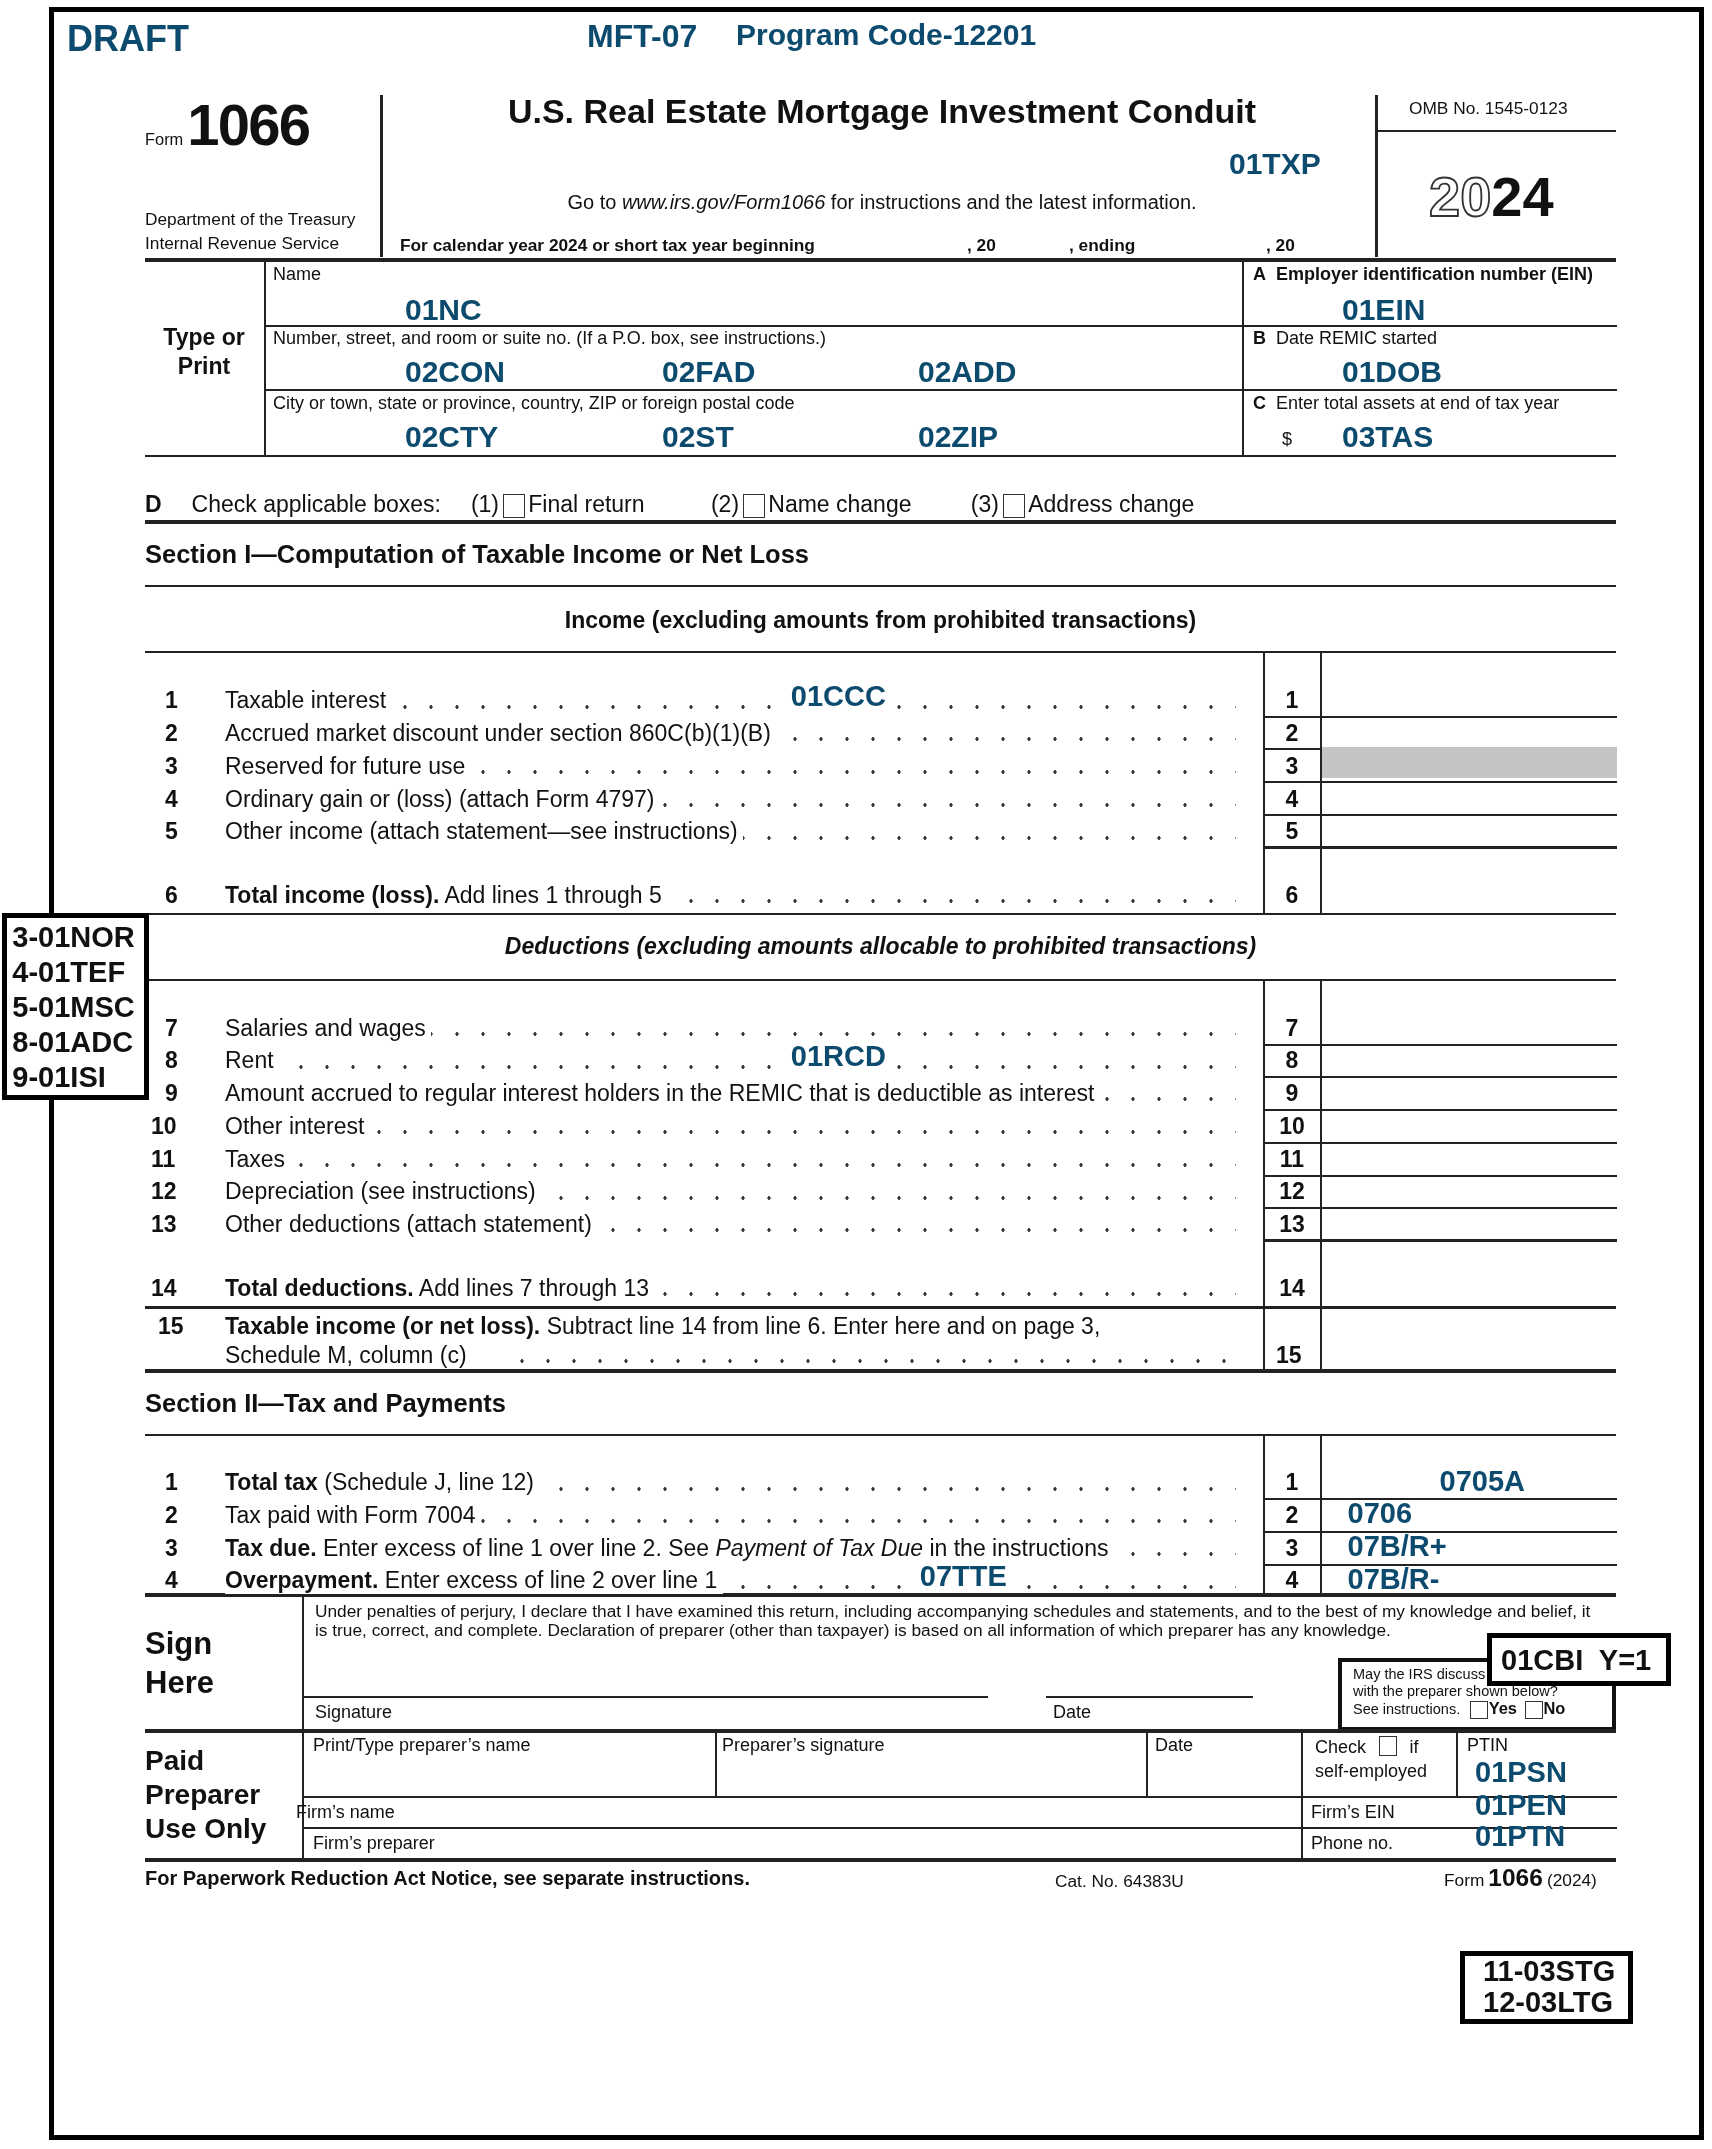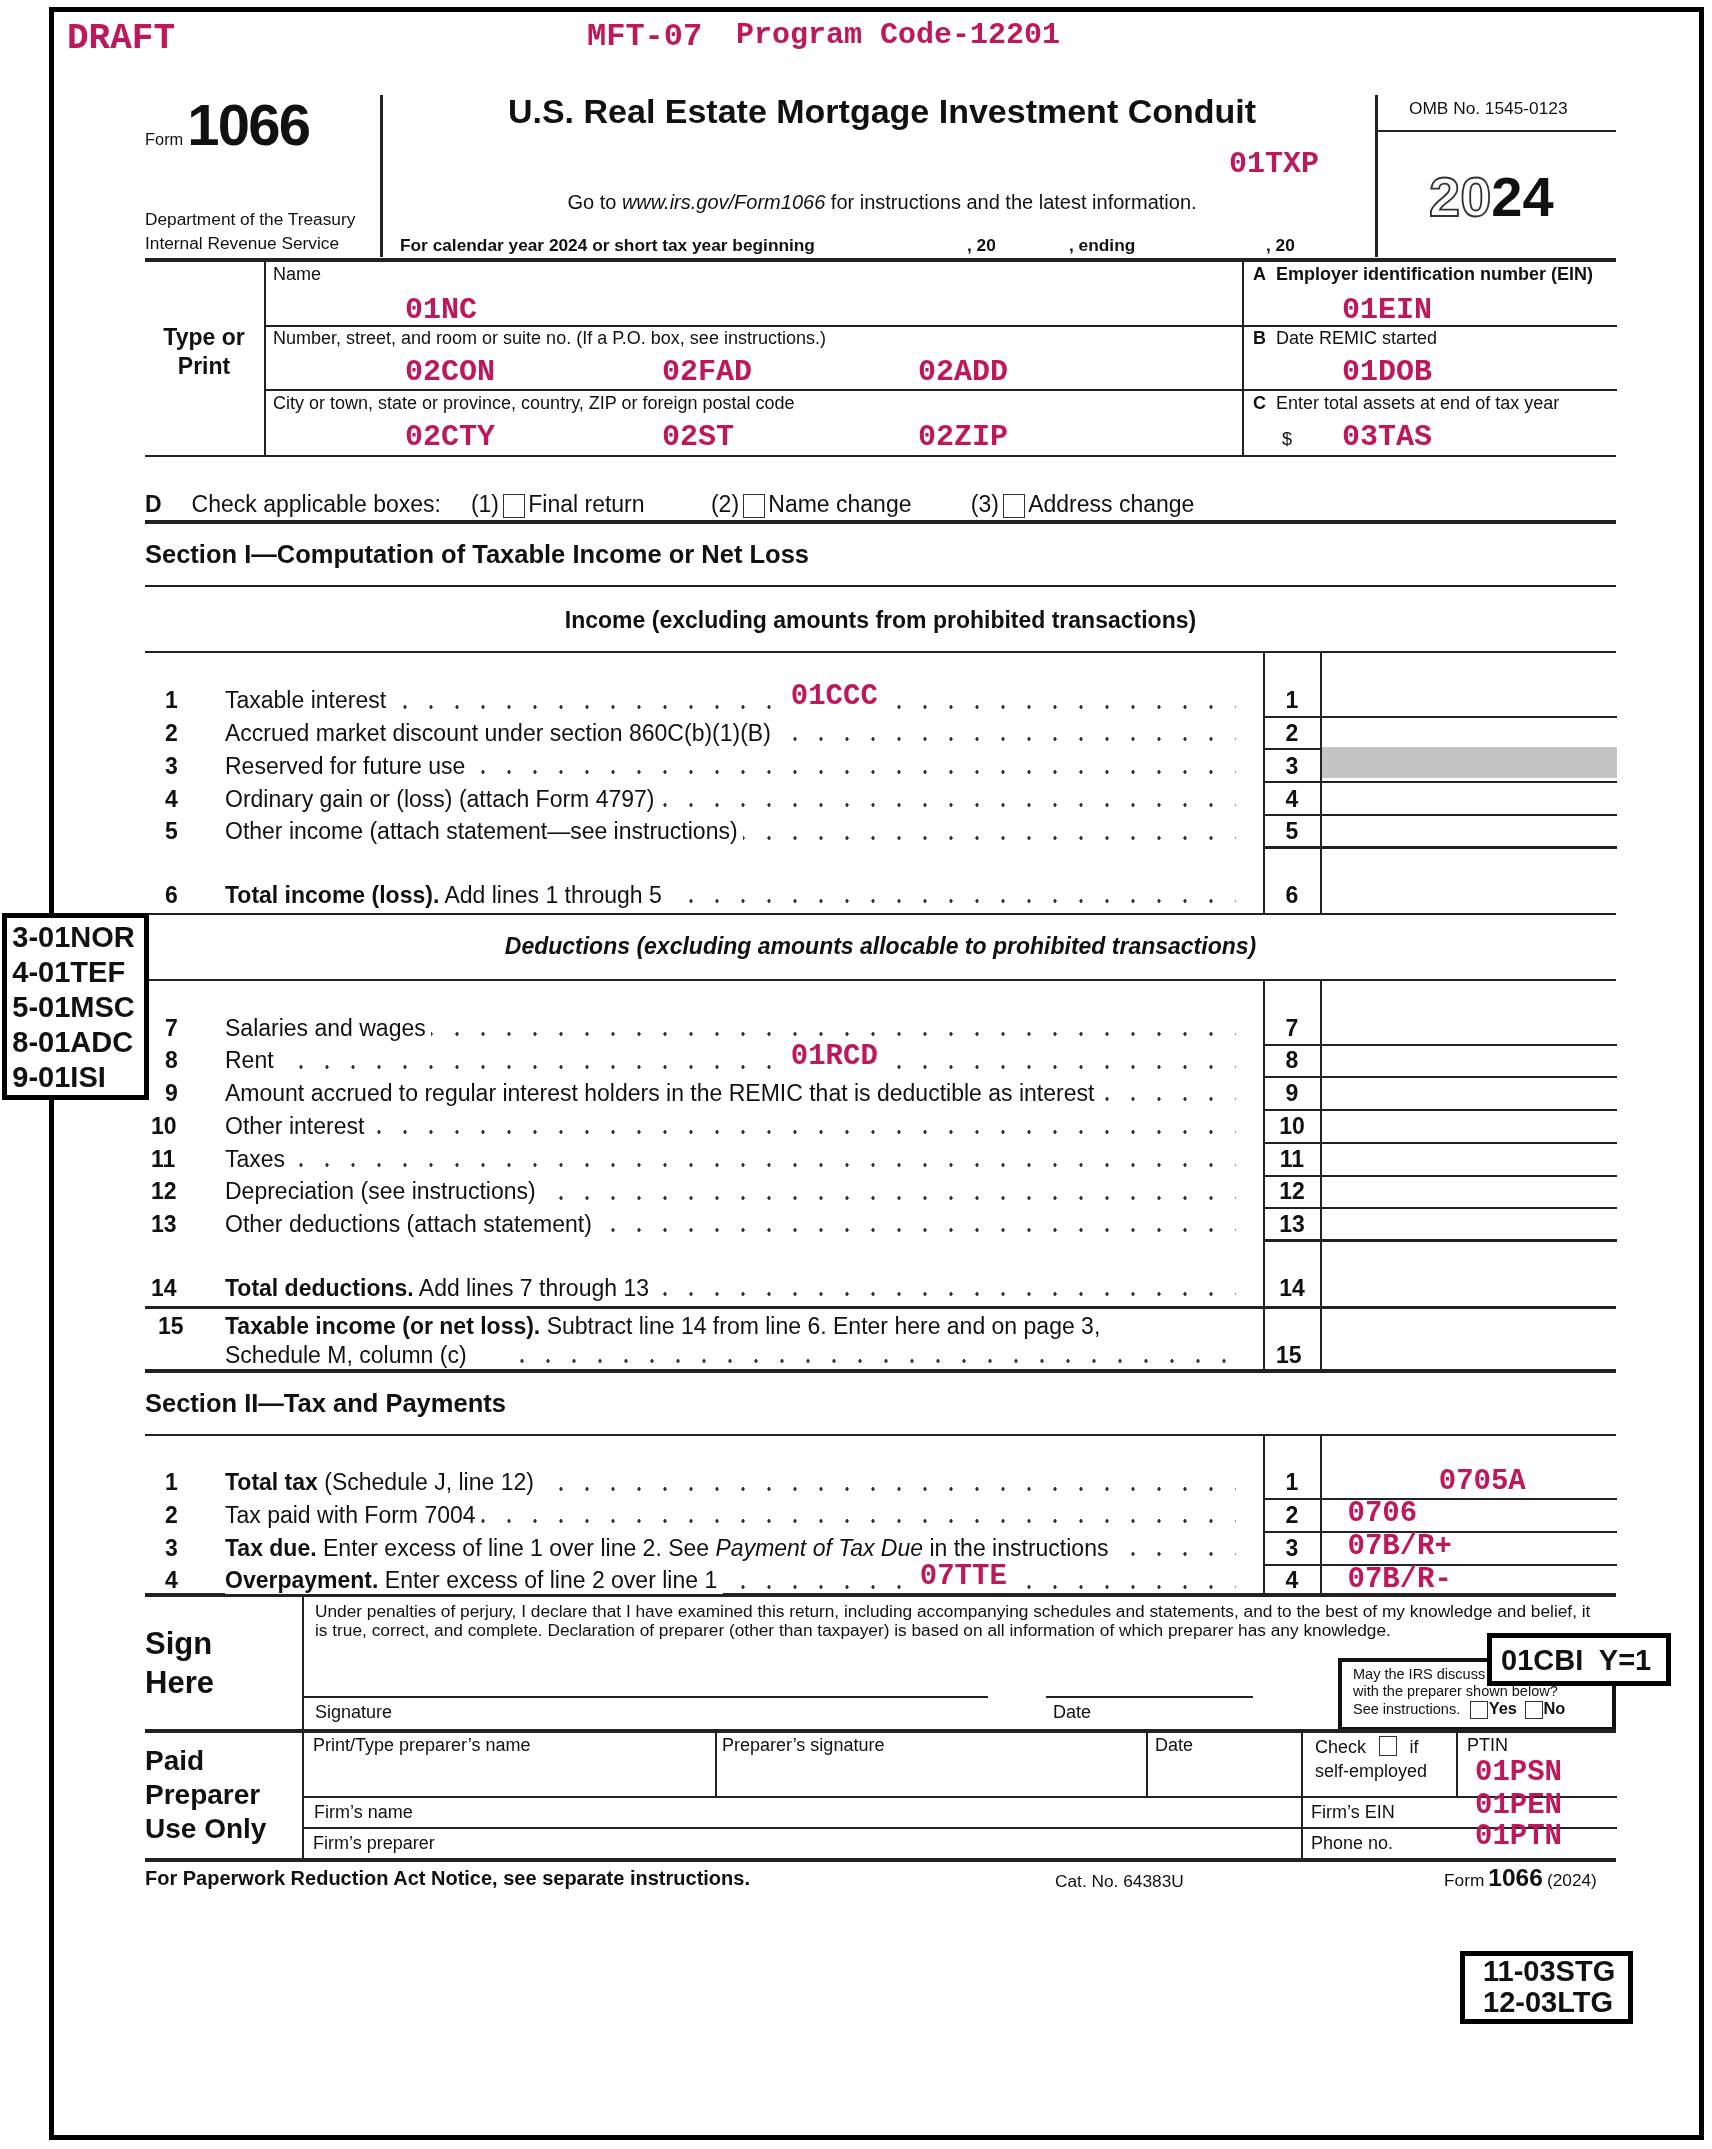--- a/index.html
+++ b/index.html
@@ -3,21 +3,21 @@
 <meta charset="utf-8">
 <style>
   * { box-sizing: border-box; margin: 0; padding: 0; }
   html, body { width: 1713px; height: 2149px; background: #fff; }
   body { position: relative; font-family: "Liberation Sans", sans-serif; color: #111; overflow: hidden; }
   .abs { position: absolute; }
   .frame { position: absolute; left: 49px; top: 7.3px; width: 1655px; height: 2133px; border: 5.5px solid #000; }
   .b { font-weight: bold; }
   .hl { position: absolute; background: #222; }
   .vl { position: absolute; background: #222; }
-  .code { font-family: Liberation Mono, monospace; font-weight: bold; color: #be185d; }
+  .code { font-family: Liberation Sans, sans-serif; font-weight: bold; color: #0c4a6e; }
   .small { font-size: 17.3px; }
   .lbl { font-size: 18px; }
   .txt { font-size: 23px; }
   .num { font-size: 23px; font-weight: bold; }
   .dots { position: absolute; height: 5.5px; background-image: radial-gradient(circle, #333 1.4px, transparent 1.8px); background-size: 26px 5.5px; background-repeat: repeat-x; }
   .chk { display: inline-block; width: 22px; height: 23.6px; border: 1.8px solid #333; vertical-align: middle; margin: 0 5.5px; }
   .chk.sm { width: 18px; height: 20px; }
   .boxed { position: absolute; border: 4.5px solid #000; background: #fff; font-weight: bold; }
 </style>
 </head>
@@ -277,21 +277,21 @@
 <div class="abs" style="left:313px;top:1735px;width:400px;height:60px;font-size:18px;"><span>Print/Type preparer’s name</span></div>
 <div class="abs" style="left:722px;top:1735px;width:422px;height:60px;font-size:18px;"><span>Preparer’s signature</span></div>
 <div class="abs" style="left:1155px;top:1735px;width:144px;height:60px;font-size:18px;"><span>Date</span></div>
 <div class="abs" style="left:1315px;top:1736px;font-size:18px;line-height:23.6px;">
   <div><span>Check</span><span class="chk sm" style="margin:0 12.7px;height:20px;vertical-align:top;"></span><span>if</span></div>
   <div>self-employed</div>
 </div>
 <div class="abs" style="left:1467px;top:1735px;font-size:18px;">PTIN</div>
 <div class="abs code" style="left:1475px;top:1756px;font-size:29px;">01PSN</div>
 
-<div class="abs" style="left:314px;top:1802px;width:982px;height:23.6px;font-size:18px;"><span>Firm’s name</span></div>
+<div class="abs" style="left:296px;top:1802px;width:982px;height:23.6px;font-size:18px;"><span>Firm’s name</span></div>
 <div class="abs" style="left:1311px;top:1802px;font-size:18px;">Firm’s EIN</div>
 <div class="abs code" style="left:1475px;top:1789px;font-size:29px;">01PEN</div>
 <div class="abs" style="left:313px;top:1833px;width:982px;height:23.6px;font-size:18px;"><span>Firm’s preparer</span></div>
 <div class="abs" style="left:1311px;top:1833px;font-size:18px;">Phone no.</div>
 <div class="abs code" style="left:1475px;top:1820px;font-size:29px;">01PTN</div>
 <div class="hl" style="left:145px;top:1858px;width:1471px;height:3.6px;"></div>
 
 <div class="abs b" style="left:145px;top:1867px;font-size:20px;">For Paperwork Reduction Act Notice, see separate instructions.</div>
 <div class="abs" style="left:1055px;top:1871px;font-size:17.3px;">Cat. No. 64383U</div>
 <div class="abs" style="left:1444px;top:1864px;">

